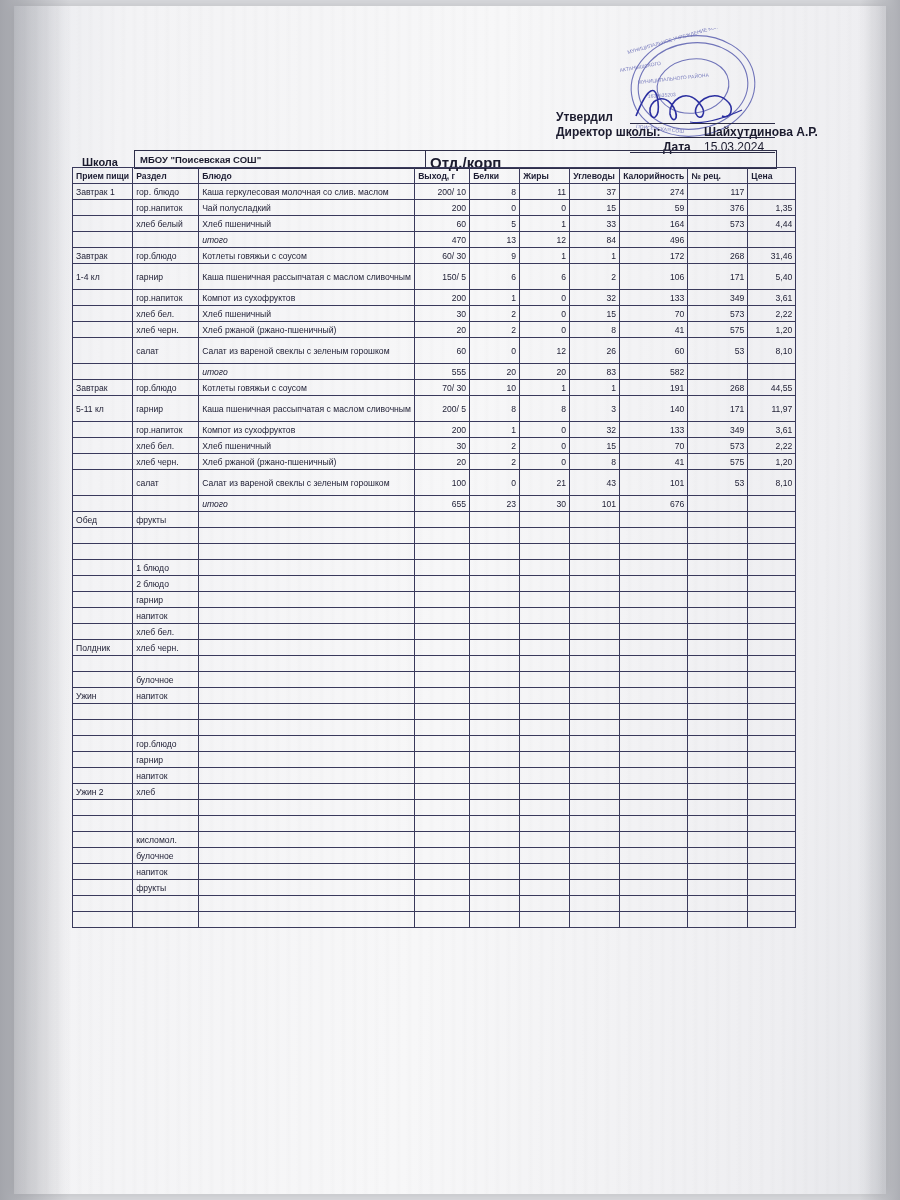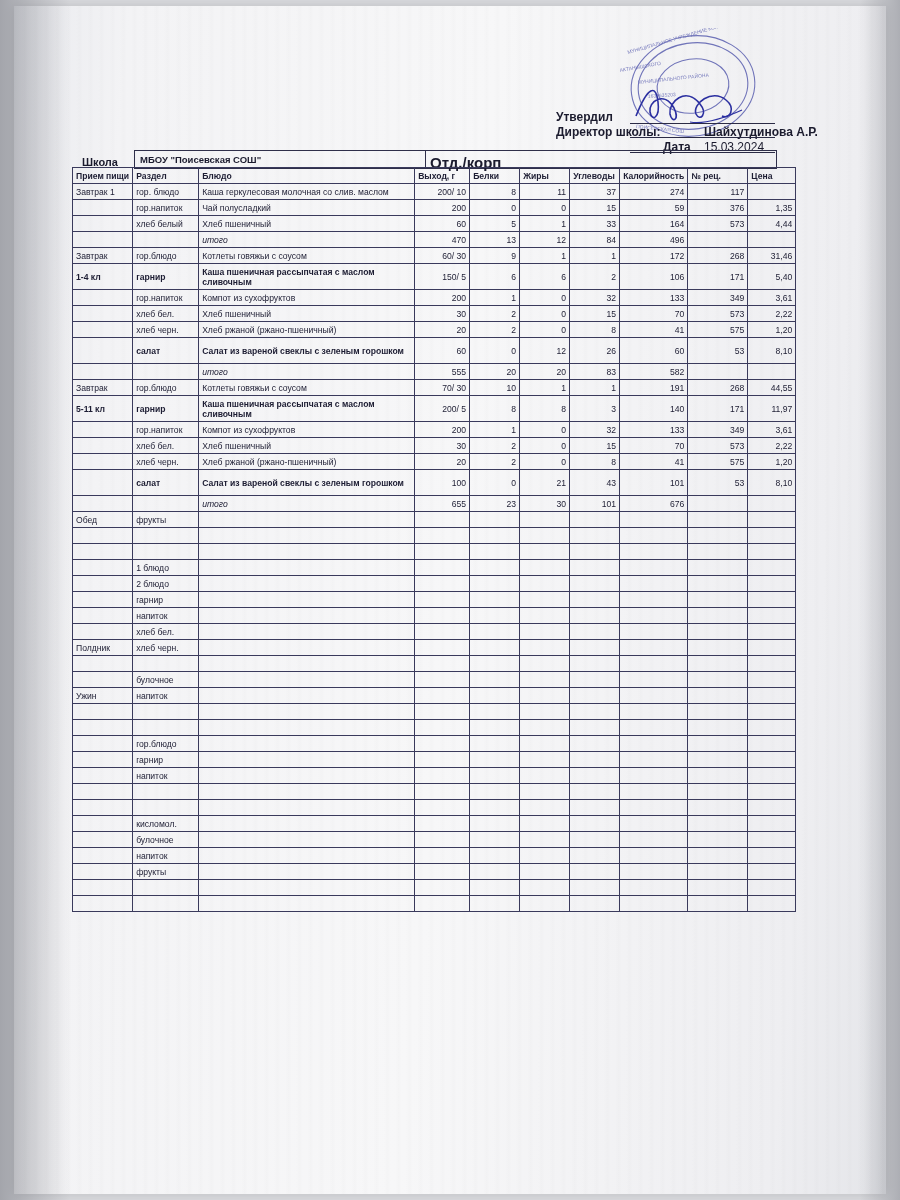--- a/index.html
+++ b/index.html
@@ -80,21 +80,21 @@
   .c-dish{width:216px;}
   .c-out{width:55px;}
   .c-num{width:50px;}
   .c-cal{width:68px;}
   .c-rec{width:60px;}
   .c-price{width:48px;}
   .th{font-weight:bold;background:transparent;}
   .num{text-align:right;padding-right:4px;}
   .italic{font-style:italic;}
   .tall{height:26px;}
-  .vtop{vertical-align:top;font-weight:bold;}
+  .vtop{vertical-align:top;}
 </style>
 </head>
 <body>
 
 <div id="sheet">
 
   <svg id="stamp" viewBox="0 0 186 124">
     <g fill="none" stroke="#4a4fa8" stroke-width="1.1" opacity="0.9">
       <ellipse cx="93" cy="58" rx="62" ry="50" transform="rotate(-8 93 58)"></ellipse>
       <ellipse cx="93" cy="58" rx="55" ry="43" transform="rotate(-8 93 58)"></ellipse>
@@ -569,20 +569,32 @@
           <td></td>
           <td class="num"></td>
           <td class="num"></td>
           <td class="num"></td>
           <td class="num"></td>
           <td class="num"></td>
           <td class="num"></td>
           <td class="num"></td>
         </tr>
         <tr>
+          <td>Ужин 2</td>
+          <td>хлеб</td>
+          <td></td>
+          <td class="num"></td>
+          <td class="num"></td>
+          <td class="num"></td>
+          <td class="num"></td>
+          <td class="num"></td>
+          <td class="num"></td>
+          <td class="num"></td>
+        </tr>
+        <tr>
           <td></td>
           <td></td>
           <td></td>
           <td class="num"></td>
           <td class="num"></td>
           <td class="num"></td>
           <td class="num"></td>
           <td class="num"></td>
           <td class="num"></td>
           <td class="num"></td>

